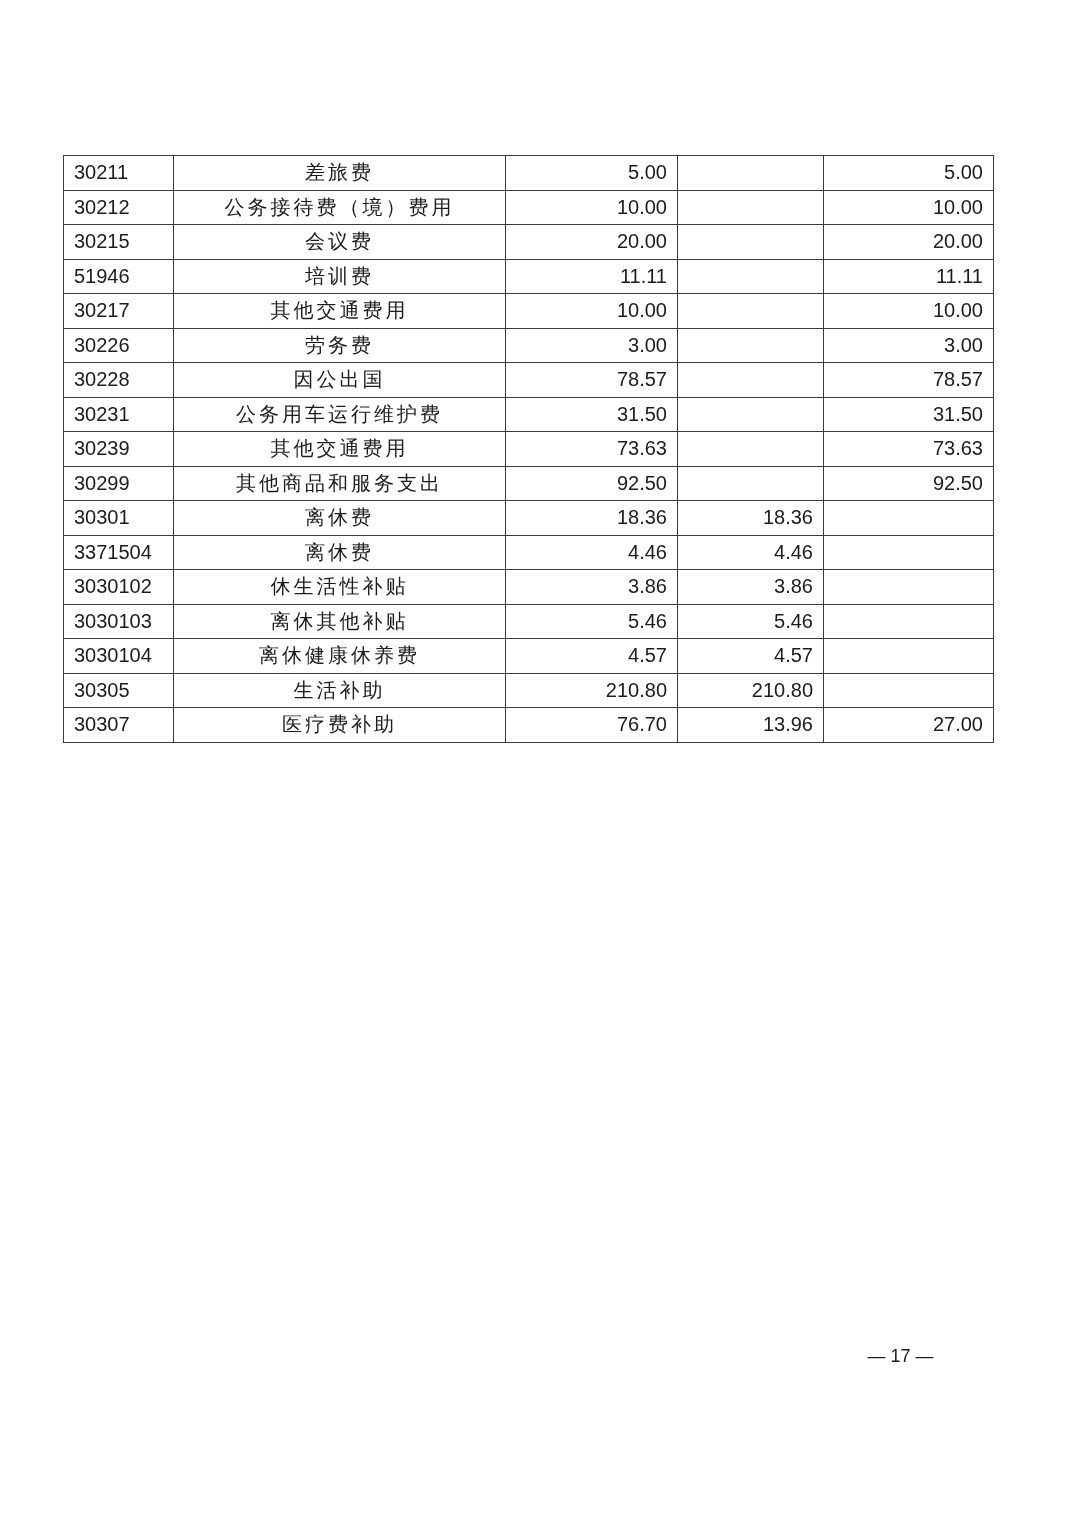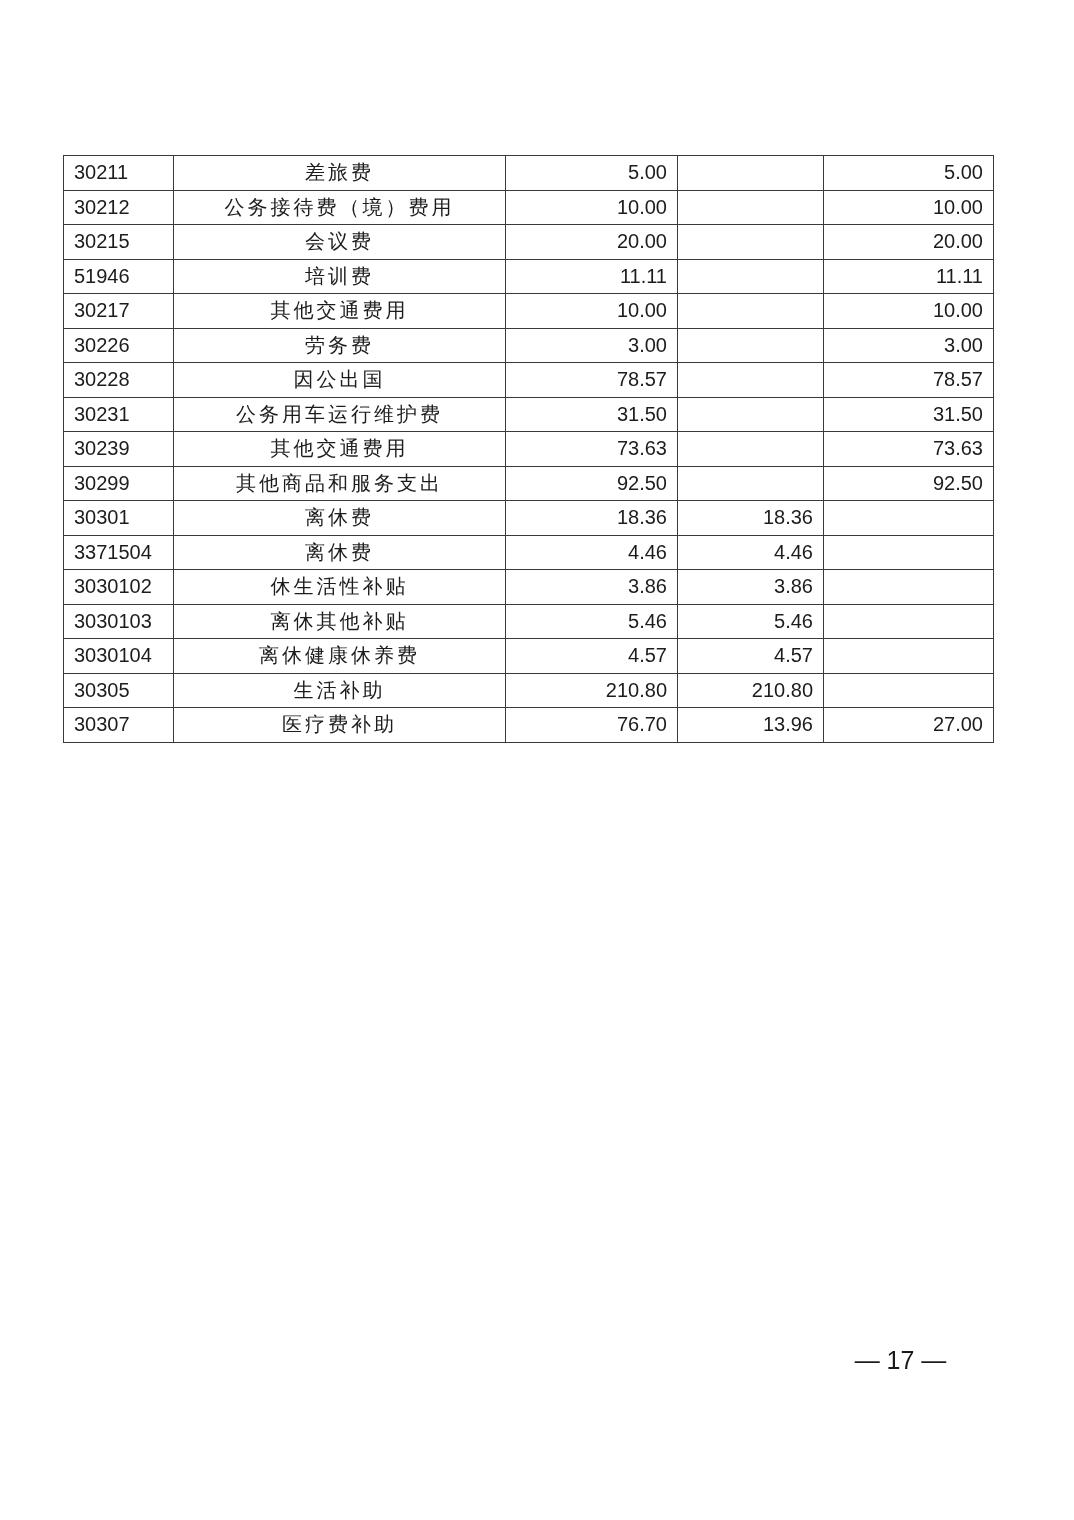--- a/index.html
+++ b/index.html
@@ -55,21 +55,21 @@
     font-size: 20px;
     text-align: right;
   }
   .page-number {
     position: absolute;
     left: 853px;
     top: 1346px;
     width: 95px;
     text-align: center;
     font-family: "Liberation Sans", sans-serif;
-    font-size: 25px;
+    font-size: 18px;
     color: #1a1a1a;
     white-space: nowrap;
   }
 </style>
 </head>
 <body>
 
 <div class="page">
 
   <table class="budget-table">

